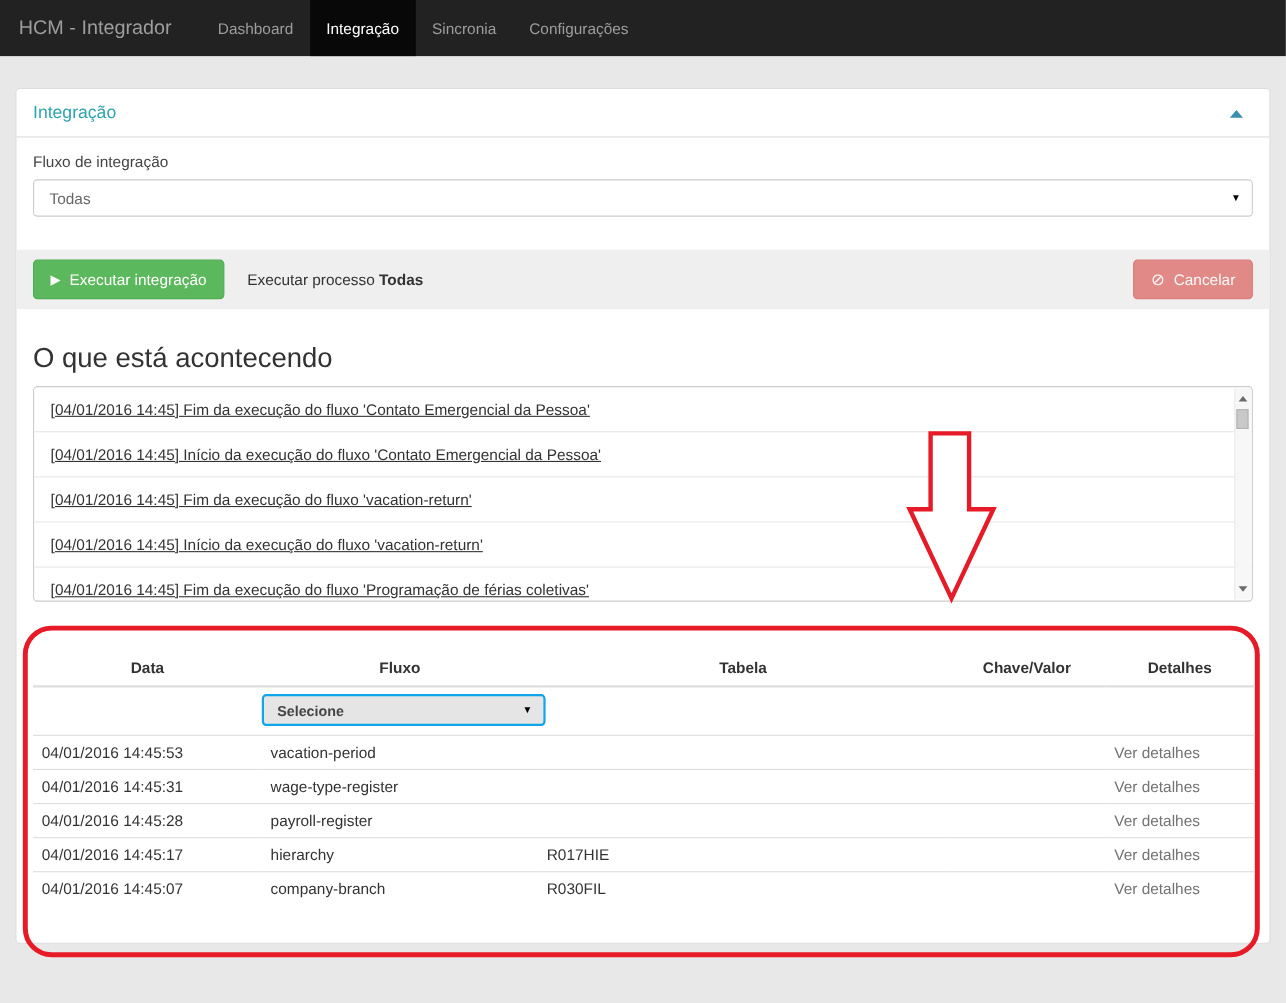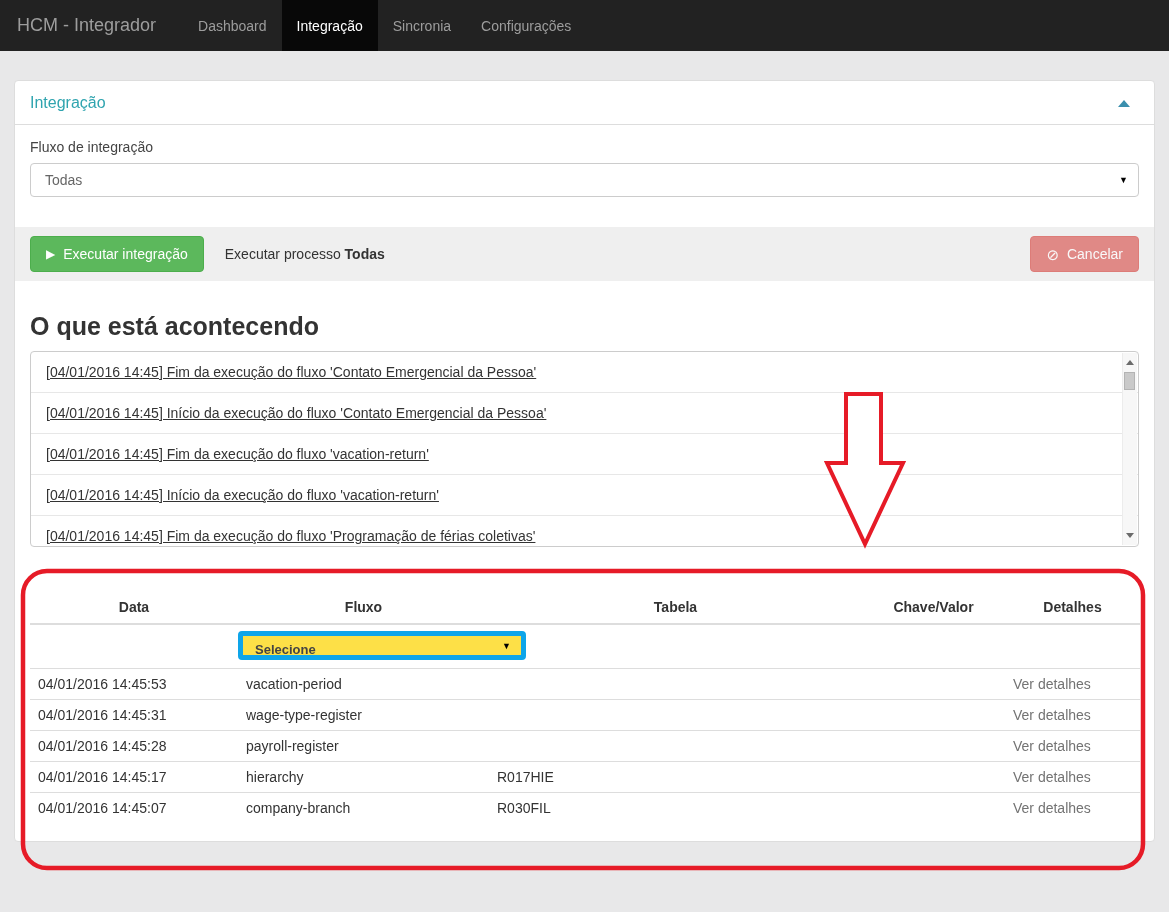--- a/index.html
+++ b/index.html
@@ -48,21 +48,21 @@
   }
   .panel-title { font-size: 16px; color: #2fa4af; font-weight: 400; }
   .caret-up {
     position: absolute; right: 24px; top: 19px;
     width: 0; height: 0;
     border-left: 6px solid transparent;
     border-right: 6px solid transparent;
     border-bottom: 7px solid #3a8fad;
     cursor: pointer;
   }
-  .panel-body { padding: 14px 15px 18px 15px; }
+  .panel-body { padding: 14px 15px 34px 15px; }
 
   .form-label { font-size: 14px; color: #444; margin-bottom: 8px; }
   .select-control {
     position: relative;
     height: 34px; width: 100%;
     border: 1px solid #ccc; border-radius: 4px;
     background: #fff;
     font-size: 14px; color: #666;
     line-height: 32px; padding: 0 30px 0 14px;
     cursor: pointer;
@@ -89,21 +89,21 @@
   .btn-success { background: #5cb85c; border-color: #4cae4c; }
   .btn-danger { background: #d9534f; border-color: #d43f3a; opacity: 0.65; margin-left: auto; }
   .btn .glyph { font-size: 12px; line-height: 1; }
   .btn-danger .glyph { font-size: 15px; }
   .process-text { margin-left: 21px; font-size: 14px; color: #333; }
   .process-text b { font-weight: bold; }
 
   
   .activity-heading {
     margin: 31px 0 10px 0;
-    font-size: 25px; font-weight: 700; color: #333;
+    font-size: 25px; font-weight: 400; color: #333;
   }
   .log-list {
     position: relative;
     border: 1px solid #ccc; border-radius: 4px;
     background: #fff; height: 196px; overflow: hidden;
   }
   .log-item {
     padding: 10px 15px;
     font-size: 14px; color: #333; line-height: 20px;
     border-bottom: 1px solid #e7e7e7;
@@ -147,22 +147,22 @@
     font-size: 14px;
   }
   .result-table th {
     text-align: center; font-weight: bold; color: #333;
     padding: 8px; border-bottom: 2px solid #ddd;
   }
   .result-table td { padding: 7px 8px; color: #333; }
   .result-table tbody tr.data-row td { border-top: 1px solid #ddd; }
   .filter-cell { padding: 6px 8px 8px 0 !important; }
   .filter-select {
-    position: relative; width: 288px; height: 29px;
-    border: 5px solid #0ea5e9; border-radius: 4px; background: #fde047;
+    position: relative; width: 258px; height: 29px;
+    border: 2px solid #0ea5e9; border-radius: 4px; background: #e5e5e5;
     font-size: 13px; font-weight: bold; color: #444;
     line-height: 27px; padding: 0 26px 0 12px; cursor: pointer;
   }
   .link { color: #737373; cursor: pointer; text-decoration: none; }
 
   
   .annotation-overlay {
     position: absolute; left: 0; top: 0;
     width: 1169px; height: 912px;
     pointer-events: none; z-index: 40;

